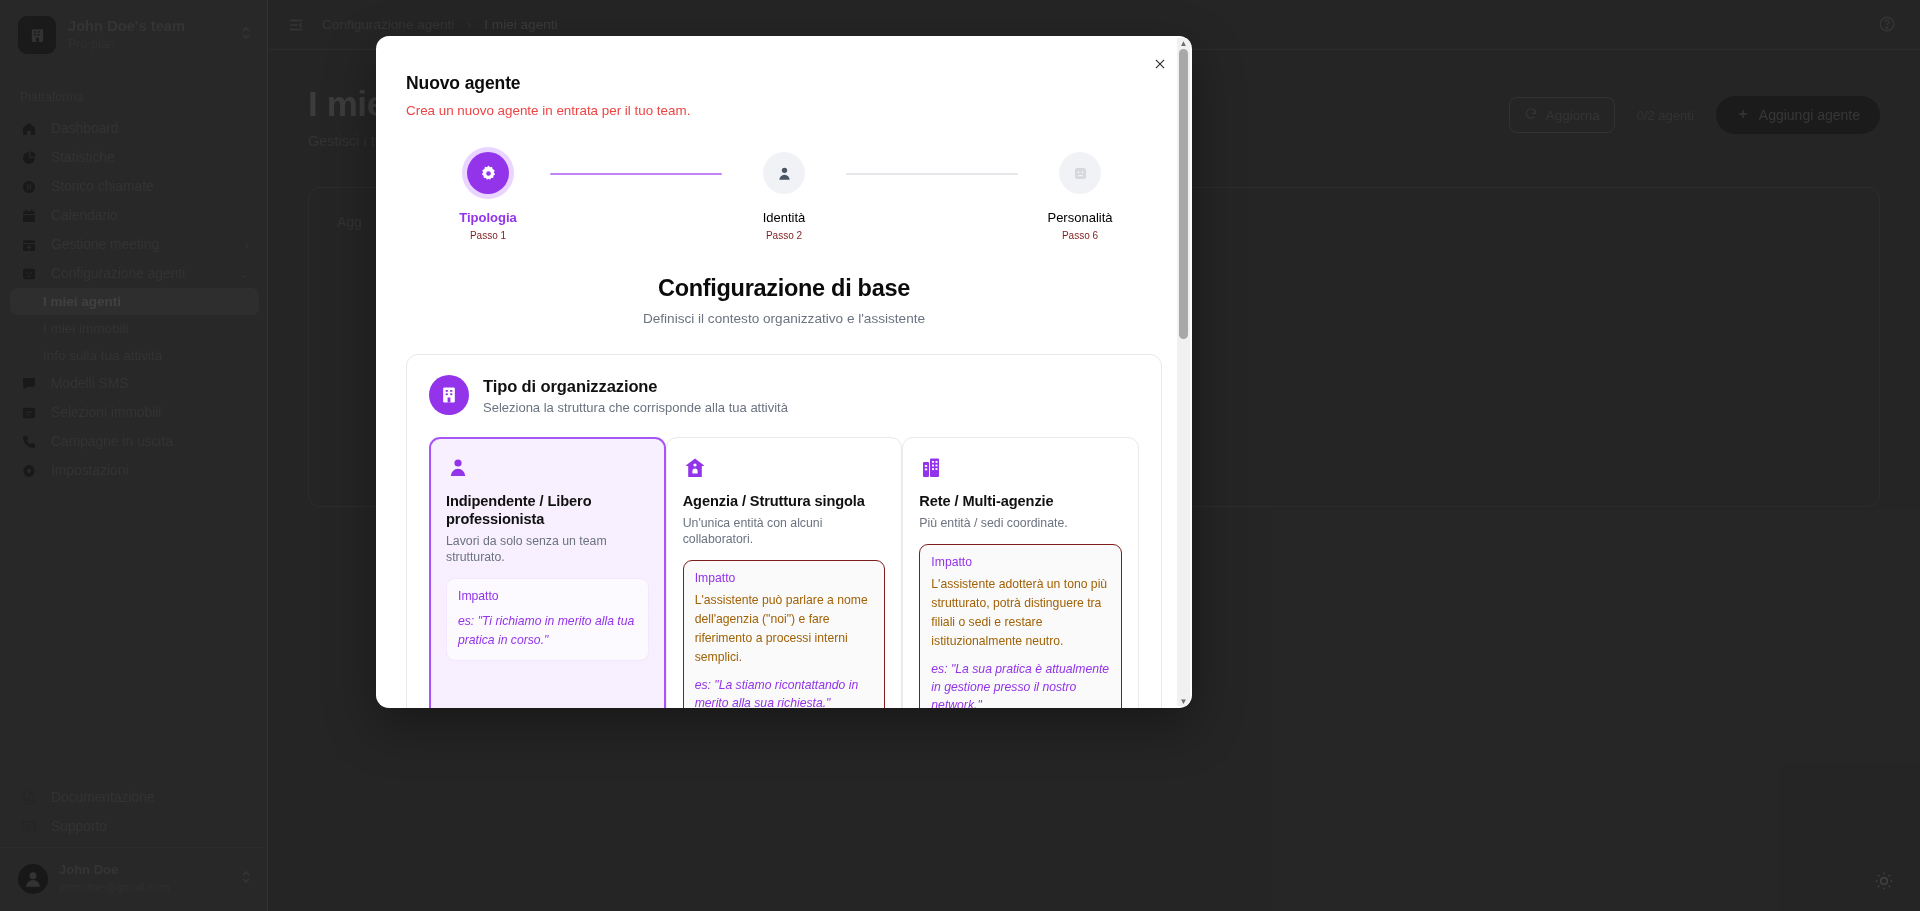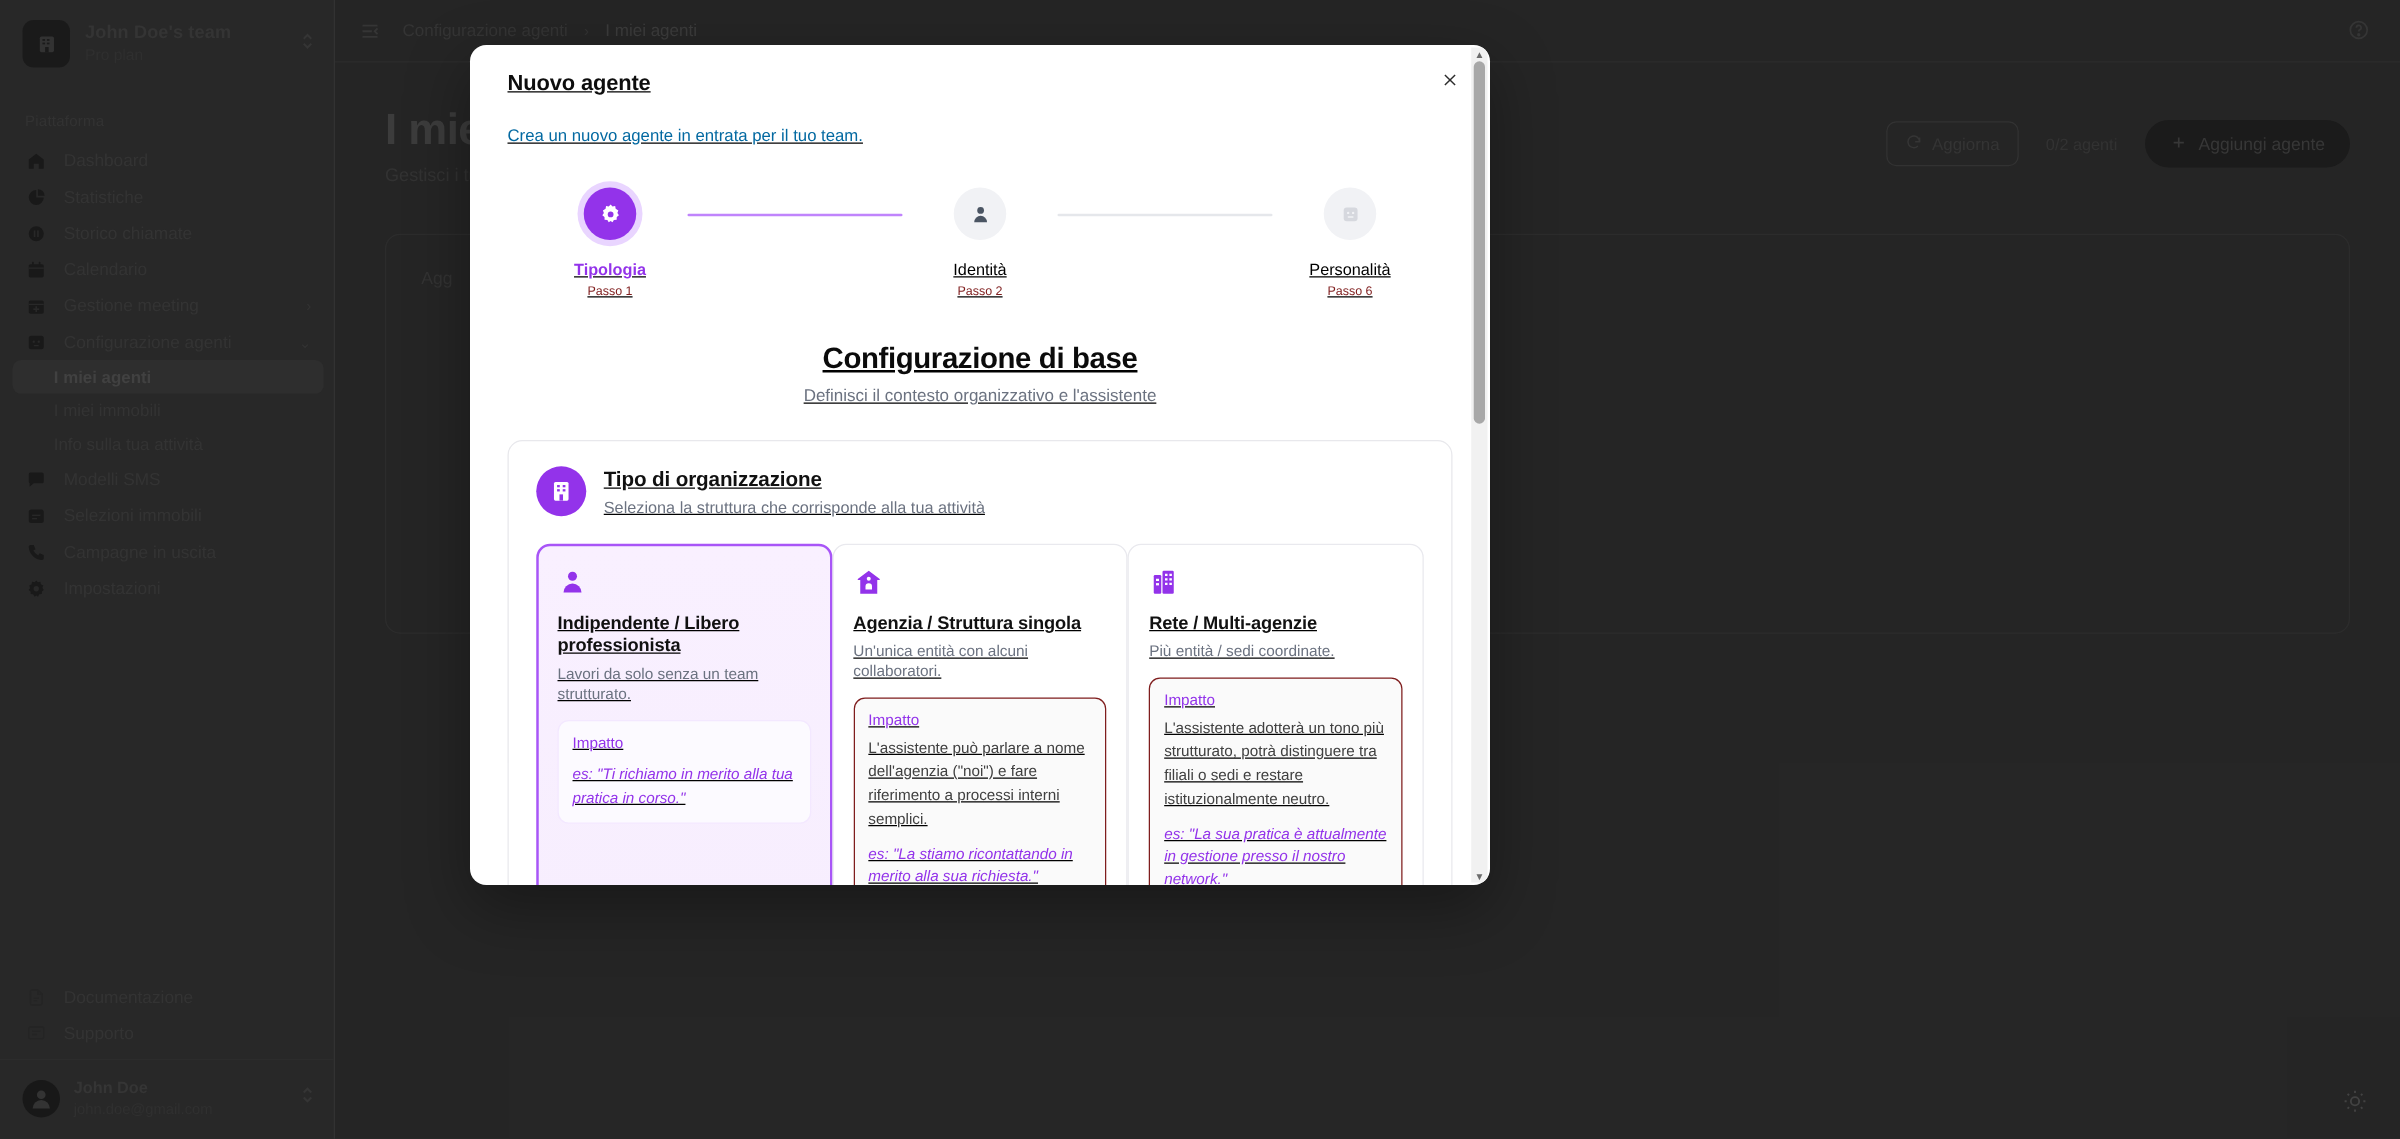--- a/index.html
+++ b/index.html
@@ -114,32 +114,31 @@
     width: 816px; height: 672px;
     background: #ffffff;
     border-radius: 13px;
     box-shadow: 0 18px 50px rgba(0,0,0,.35);
     overflow: hidden;
     display: flex; flex-direction: column;
   }
   .modal-scroll {
     position: relative;
     flex: 1; overflow: hidden;
-    padding: 20px 30px 0 30px;
-    text-decoration: underline;
+    padding: 37px 30px 0 30px;
   }
   .modal-close {
     position: absolute; right: 20px; top: 16px;
     width: 24px; height: 24px; border-radius: 6px;
     display:flex; align-items:center; justify-content:center;
     color: #2c2c2c; font-size: 16px; cursor: pointer; background:none;border:none;
     z-index: 5;
   }
   .modal-title { font-size: 17.5px; font-weight: 700; color: #0d0d0d; letter-spacing: -.1px; }
-  .modal-desc { font-size: 13.4px; color: #0369a1; margin-top: 24px; }
+  .modal-desc { font-size: 13.4px; color: #ef4444; margin-top: 9px; }
 
   
   .stepper {
     display: flex; align-items: flex-start; justify-content: center;
     margin: 34px 0 0 0;
   }
   .step { width: 124px; display: flex; flex-direction: column; align-items: center; }
   .step-dot {
     width: 42px; height: 42px; border-radius: 50%;
     display: flex; align-items: center; justify-content: center;
@@ -191,21 +190,21 @@
   .card-ico { color: #9333ea; height: 26px; display:flex; align-items:flex-end; }
   .card-title { font-size: 14.6px; font-weight: 700; color: #111; margin-top: 12px; line-height: 1.25; letter-spacing: -.1px;}
   .card-sub { font-size: 12.3px; color: #6b7280; margin-top: 6px; line-height: 1.3; }
   .impact {
     margin-top: 12px; border-radius: 9px;
     background: #fafafa; border: 1px solid #7f1d1d;
     padding: 10px 11px 11px 11px;
   }
   .card.selected .impact { background: #fcfaff; border-color: #f3e8ff; }
   .impact-label { font-size: 12.2px; color: #9333ea; font-weight: 500; }
-  .impact-text { font-size: 12.2px; color: #404040; margin-top: 6px; line-height: 1.55; }
+  .impact-text { font-size: 12.2px; color: #a16207; margin-top: 6px; line-height: 1.55; }
   .impact-ex { font-size: 12.2px; color: #9333ea; font-style: italic; margin-top: 9px; line-height: 1.5; }
 
   
   .mscroll {
     position: absolute; right: 2px; top: 2px; bottom: 2px; width: 13px;
     background: #f1f1f1;
     display: flex; flex-direction: column; align-items: center;
   }
   .mscroll .arr { font-size: 8px; color: #6b6b6b; line-height: 9px; padding-top:1px;}
   .mscroll .thumb {

